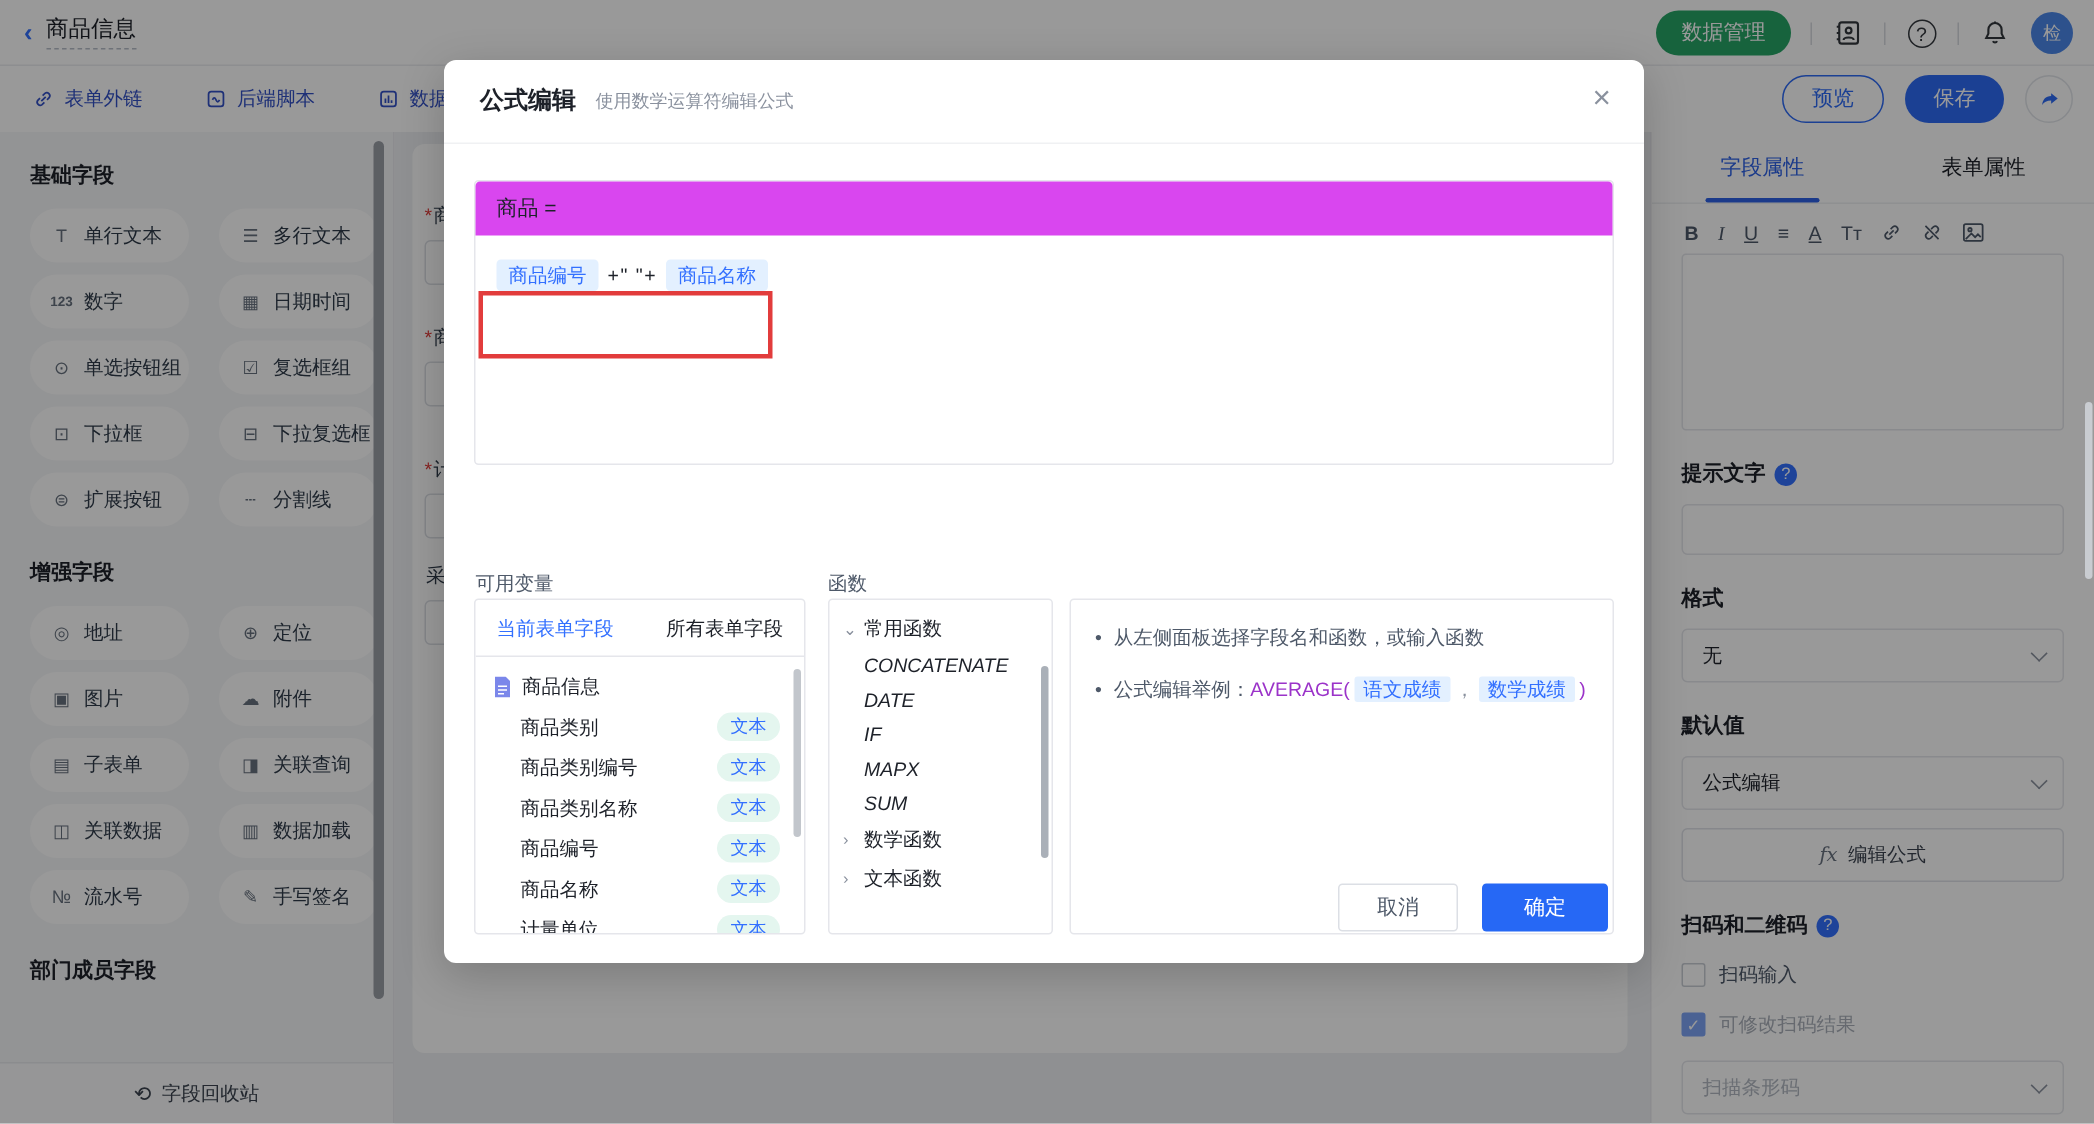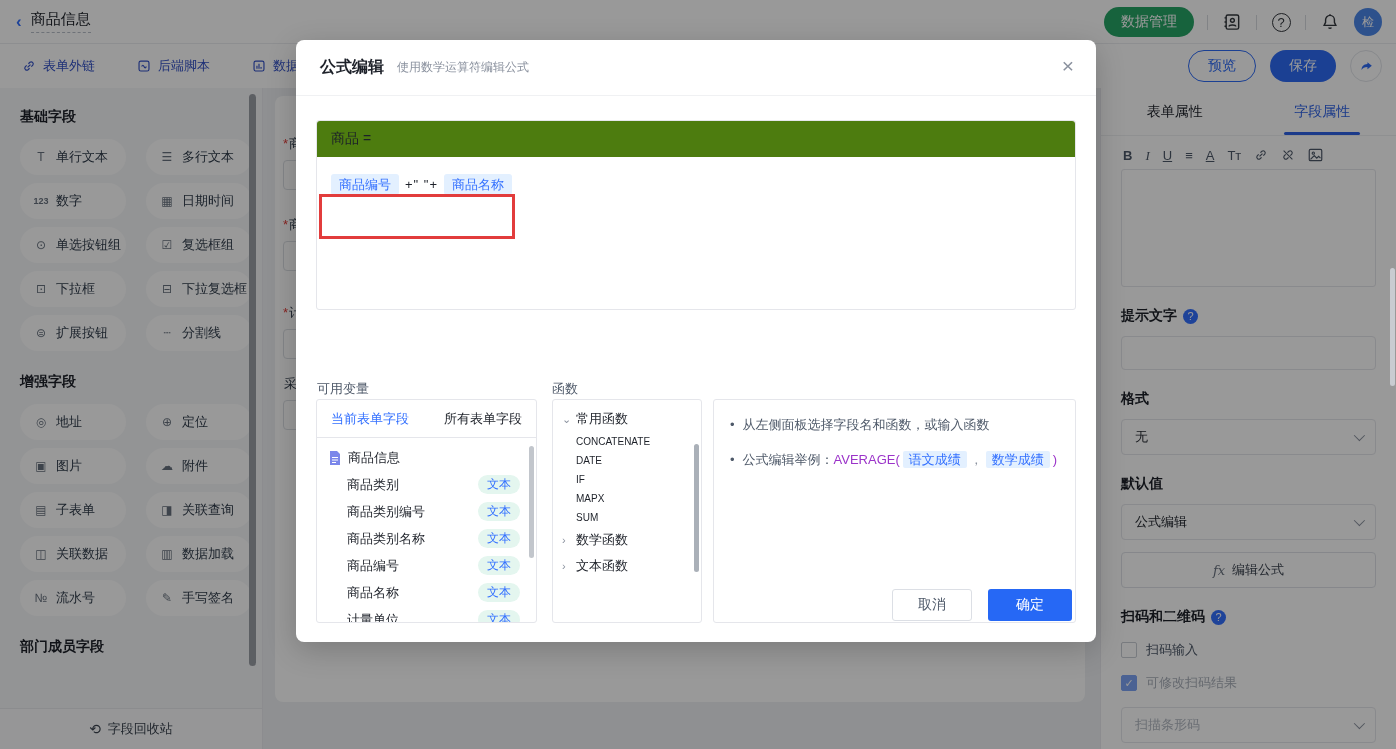--- a/index.html
+++ b/index.html
@@ -82,21 +82,21 @@
   
   .overlay { position:absolute; inset:0; background:rgba(0,0,0,0.40); z-index:40; }
   .modal { position:absolute; left:296px; top:40px; width:800px; height:602px; background:#fff; border-radius:8px; z-index:50; box-shadow:0 8px 30px rgba(0,0,0,.2); }
   .m-header { height:56px; padding:0 24px; display:flex; align-items:center; border-bottom:1px solid #f0f1f3; position:relative; }
   .m-title { font-size:16px; font-weight:bold; color:#1d2129; }
   .m-subtitle { font-size:12px; color:#8a919e; margin-left:13px; }
   .m-close { position:absolute; right:22px; top:15px; font-size:21px; color:#8a919e; cursor:pointer; line-height:1; }
   .m-body { position:relative; height:546px; }
 
   .formula-box { position:absolute; left:20px; top:24px; width:760px; height:190px; border:1px solid #e5e6eb; border-radius:3px; overflow:visible; }
-  .f-head { height:36px; background:#4d7c0f; display:flex; align-items:center; padding:0 14px; font-size:14px; color:#1d2129; border-radius:3px 3px 0 0; }
+  .f-head { height:36px; background:#d946ef; display:flex; align-items:center; padding:0 14px; font-size:14px; color:#1d2129; border-radius:3px 3px 0 0; }
   .f-content { position:relative; padding:18px 14px; cursor:text; }
   .chip { background:#e3f0ff; color:#3370ff; font-size:13px; padding:3px 8px; border-radius:3px; cursor:pointer; }
   .f-op { font-size:13px; color:#1d2129; margin:0 6px; letter-spacing:1px; }
   .annotation { position:absolute; left:2px; top:37px; width:196px; height:45px; border:3px solid #e23c3c; pointer-events:none; }
 
   .panel-label { position:absolute; top:284px; font-size:13px; color:#4e5969; }
   .panels { position:absolute; left:20px; top:303px; width:760px; height:224px; }
   .panel { position:absolute; top:0; height:224px; border:1px solid #e5e6eb; border-radius:3px; background:#fff; overflow:hidden; }
   .var-panel { left:0; width:221px; }
   .fn-panel { left:236px; width:150px; }
@@ -110,21 +110,21 @@
   .tree-row { display:flex; align-items:center; justify-content:space-between; padding:4px 16px 4px 30px; font-size:13px; cursor:pointer; }
   .badge { background:#e4f6ef; color:#3370ff; font-size:12px; padding:1px 9px; border-radius:10px; }
   .vp-scroll { position:absolute; right:2px; top:46px; width:5px; height:112px; background:#c2c6cc; border-radius:3px; }
 
   .fn-search { height:38px; border-bottom:1px solid #e5e6eb; display:flex; align-items:center; gap:7px; padding:0 10px; color:#9aa1ab; }
   .fn-search input { border:none; outline:none; width:100px; font-size:13px; color:#4e5969; background:transparent; }
   .fn-search input::placeholder { color:#c2c7cf; }
   .fn-list { padding:6px 0; }
   .fn-group { display:flex; align-items:center; gap:5px; padding:4px 9px; font-size:13px; color:#1d2129; cursor:pointer; }
   .fn-arrow { color:#8a919e; font-size:11px; width:9px; }
-  .fn-item { padding:4px 9px 4px 23px; font-size:10px; color:#1d2129; cursor:pointer; }
+  .fn-item { padding:4px 9px 4px 23px; font-size:13px; color:#1d2129; cursor:pointer;font-style:italic; }
   .fn-scroll { position:absolute; right:2px; top:44px; width:5px; height:128px; background:#aab0b8; border-radius:3px; }
 
   .tips-panel { padding:14px 16px; }
   .tip-line { font-size:13px; color:#4e5969; margin-bottom:13px; display:flex; align-items:flex-start; gap:8px; line-height:1.7; }
   .tip-bullet { color:#4e5969; flex:none; }
   .fn-color { color:#9b33c9; }
   .tip-chip { background:#e3f0ff; color:#3370ff; padding:1px 6px; border-radius:2px; margin:0 3px; }
 
   .m-footer { position:absolute; right:24px; bottom:21px; display:flex; gap:16px; }
   .btn-cancel { width:80px; height:32px; border:1px solid #dcdfe5; border-radius:3px; background:#fff; color:#4e5969; font-size:14px; cursor:pointer; }
@@ -316,22 +316,22 @@
     </div>
     <div class="cv-field" style="top:279px;">
       <div class="cv-label"><span class="cv-mark"></span><span>采</span></div>
       <div class="cv-input"></div>
     </div>
   </div>
 </main>
 
 <aside class="rightpanel">
   <div class="rp-tabs">
+    <div class="rp-tab active">字段属性</div>
     <div class="rp-tab">表单属性</div>
-    <div class="rp-tab active">字段属性</div>
   </div>
   <div class="rp-body">
     <div class="editor-toolbar">
       <span class="ed-ic" style="font-weight:bold;">B</span>
       <span class="ed-ic i">I</span>
       <span class="ed-ic u">U</span>
       <span class="ed-ic">≡</span>
       <span class="ed-ic u">A</span>
       <span class="ed-ic">Tᴛ</span>
       <span class="ed-ic">

